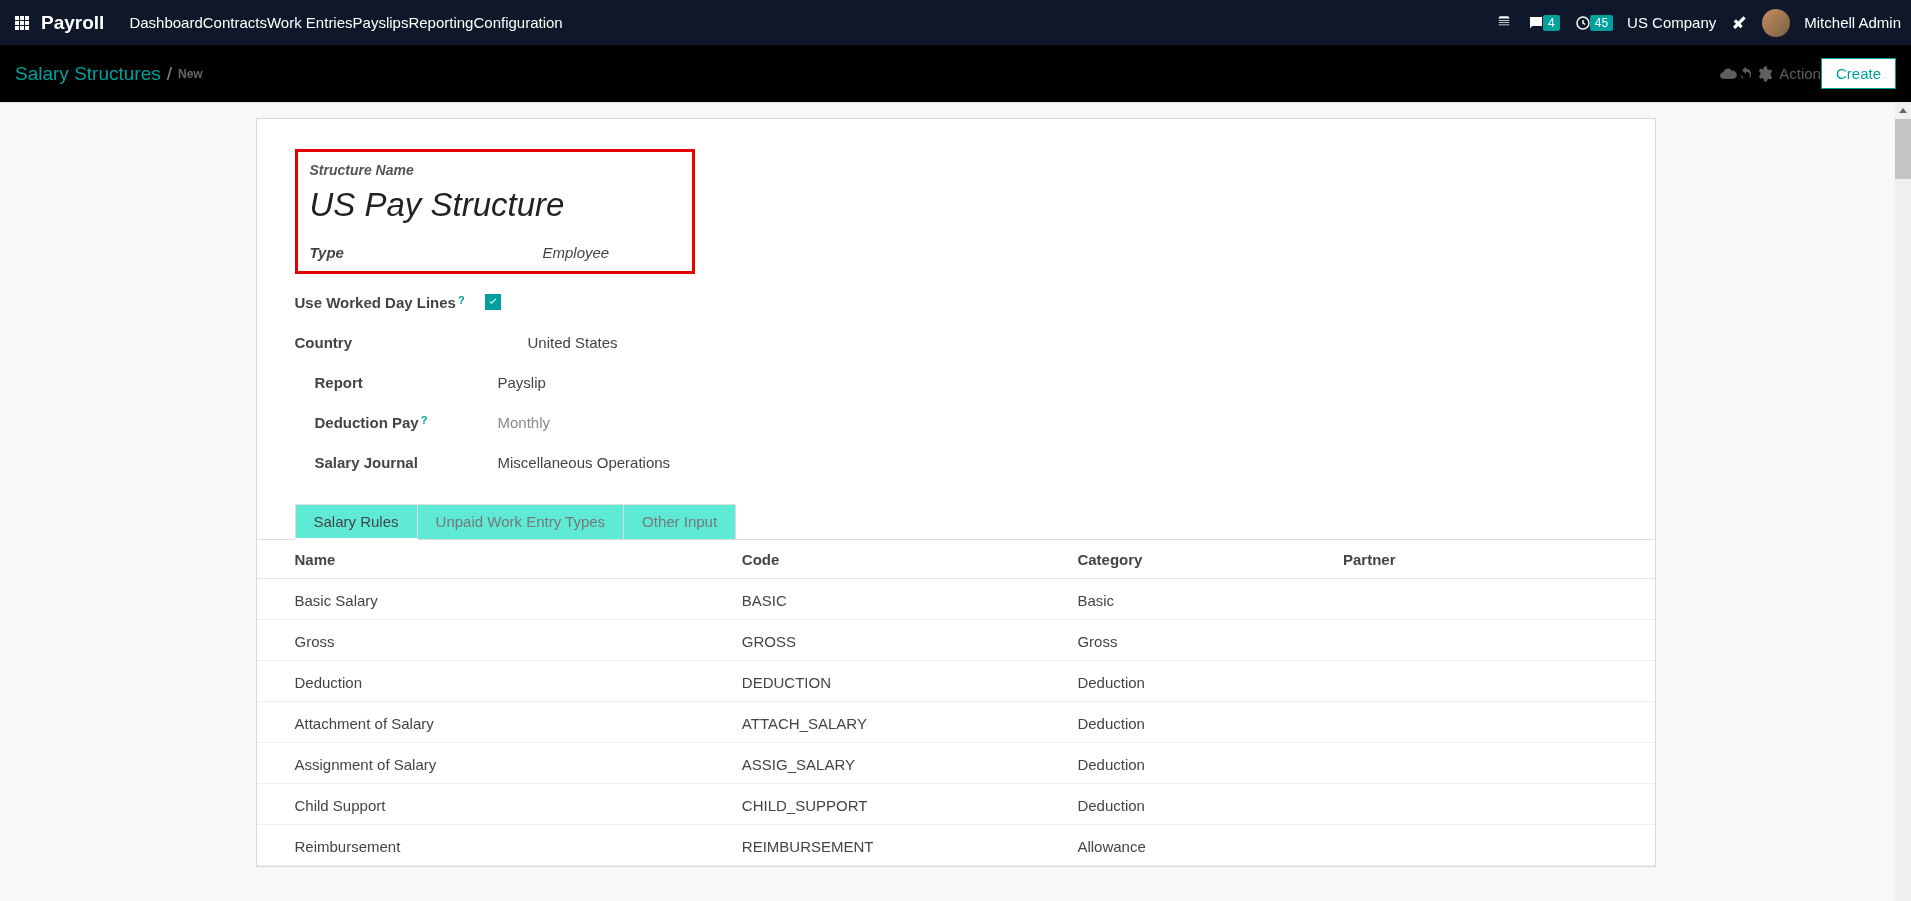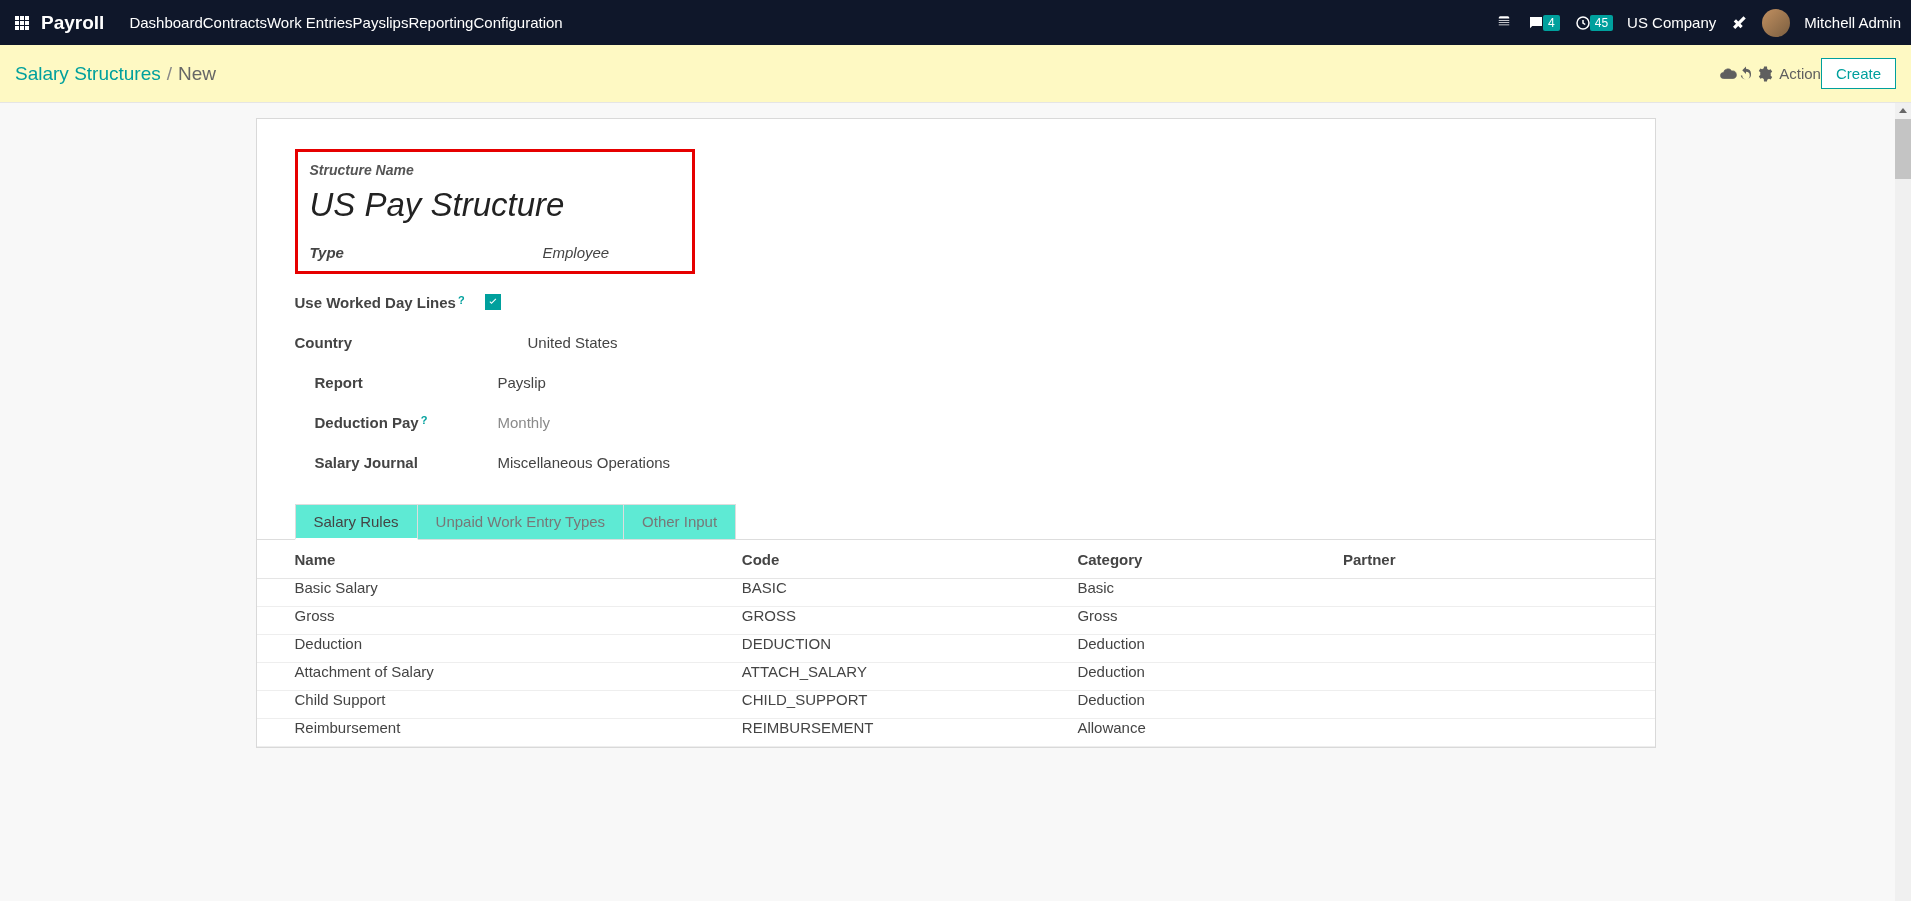--- a/index.html
+++ b/index.html
@@ -15,24 +15,24 @@
   .topbar-right { margin-left:auto; display:flex; align-items:center; gap:14px; }
   .icon-phone,.icon-tools { width:18px; height:18px; display:inline-block; }
   .icon-phone svg,.icon-tools svg,.icon-cloud svg,.icon-undo svg,.icon-gear svg { width:100%; height:100%; fill:#fff; }
   .badge-wrap { position:relative; display:flex; align-items:center; }
   .badge { background:#00a09d; color:#fff; font-size:12px; padding:1px 5px; border-radius:2px; margin-left:-2px; }
   .company { color:#fff; }
   .avatar { width:28px; height:28px; border-radius:50%; background:linear-gradient(135deg,#c29060,#7a5e40); display:inline-block; }
   .username { color:#fff; }
 
   
-  .crumb-row { background:#fef9c3; height:58px; display:flex; align-items:center; padding:0 15px; border-bottom:1px solid #e5e5e5; }
+  .crumb-row { background:#000000; height:58px; display:flex; align-items:center; padding:0 15px; border-bottom:1px solid #e5e5e5; }
   .crumb-link { color:#00a09d; font-size:19px; cursor:pointer; }
   .crumb-sep { color:#888; font-size:19px; margin:0 6px; }
-  .crumb-current { color:#666; font-size:19px; }
+  .crumb-current { color:#666; font-size:12px;font-weight:bold; }
   .crumb-right { margin-left:auto; display:flex; align-items:center; }
   .icon-cloud,.icon-undo,.icon-gear { width:18px; height:18px; display:inline-block; }
   .icon-cloud svg,.icon-undo svg,.icon-gear svg { fill:#5f5f5f; }
   .action-wrap { display:flex; align-items:center; gap:6px; color:#5f5f5f; font-size:15px; cursor:pointer; }
   .create-btn { border:1px solid #00a09d; color:#00a09d; background:#fff; padding:6px 14px; font-size:15px; cursor:pointer; }
 
   
   .content-area { padding:15px 60px 0 60px; height:798px; overflow-y:auto; }
   .sheet { background:#fff; border:1px solid #d9d9d9; margin:0 auto; max-width:1400px; padding:30px 38px 0 38px; }
 
@@ -54,21 +54,21 @@
 
   
   .tabs { display:flex; margin-top:22px; }
   .tab { border:1px solid #ddd; border-bottom:none; padding:8px 18px; font-size:15px; color:#777; cursor:pointer; background:#5eead4; margin-right:-1px; }
   .tab.active { color:#444; border-bottom:2px solid #fff; position:relative; z-index:2; }
   .tab-border { border-bottom:1px solid #ddd; margin:0 -38px; position:relative; top:-1px;}
 
   
   table { width:calc(100% + 76px); margin:0 -38px; border-collapse:collapse; font-size:15px; color:#444; }
   th { text-align:left; font-weight:600; padding:10px 0 10px 38px; border-bottom:1px solid #e5e5e5; }
-  td { padding:0 0 10px 38px; border-bottom:1px solid #eee; }
+  td { padding:13px 0 10px 38px; border-bottom:1px solid #eee; }
 
   
   .vscroll { position:absolute; right:0; top:103px; bottom:0; width:16px; background:#f0f0f0; }
   .vscroll-thumb { width:16px; height:60px; background:#c4c4c4; position:absolute; top:0; }
   .vscroll-up { position:absolute; top:0; width:16px; height:16px; display:flex; align-items:center; justify-content:center;}
   .vscroll-up svg{width:10px;height:10px;fill:#666;}
 </style>
 </head>
 <body>
 
@@ -234,20 +234,26 @@
             <td>Deduction</td>
             <td></td>
           </tr>
           <tr>
             <td>Attachment of Salary</td>
             <td>ATTACH_SALARY</td>
             <td>Deduction</td>
             <td></td>
           </tr>
           <tr>
+            <td>Assignment of Salary</td>
+            <td>ASSIG_SALARY</td>
+            <td>Deduction</td>
+            <td></td>
+          </tr>
+          <tr>
             <td>Child Support</td>
             <td>CHILD_SUPPORT</td>
             <td>Deduction</td>
             <td></td>
           </tr>
           <tr>
             <td>Reimbursement</td>
             <td>REIMBURSEMENT</td>
             <td>Allowance</td>
             <td></td>

